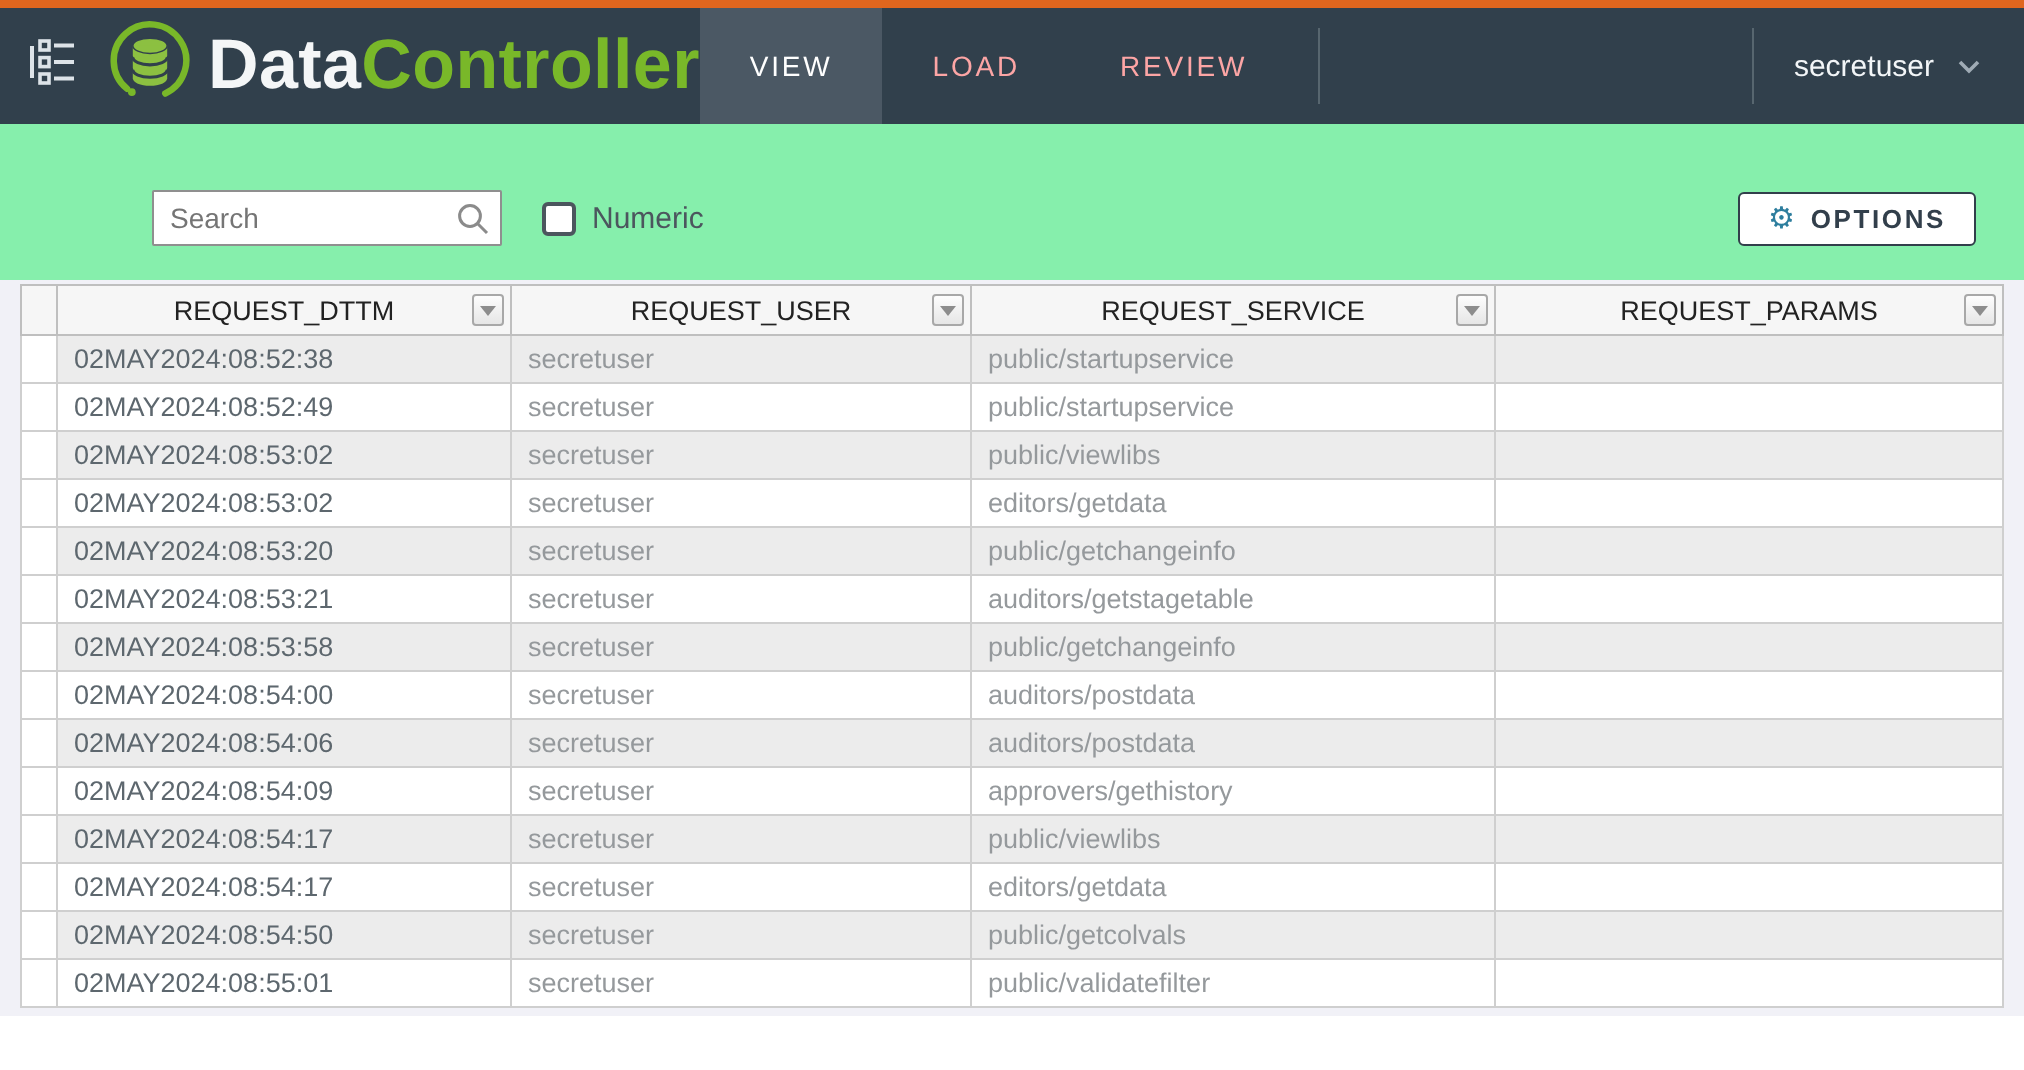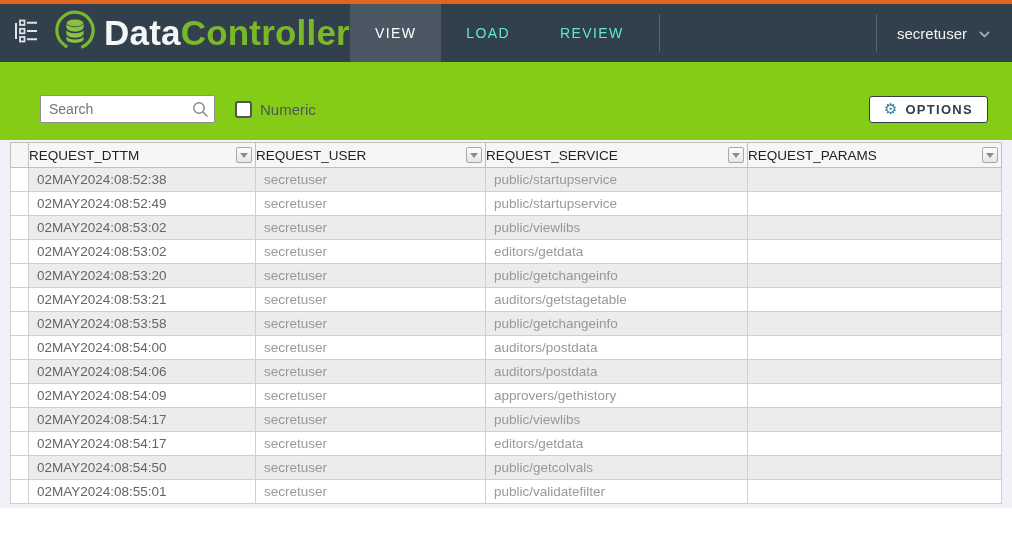--- a/index.html
+++ b/index.html
@@ -9,31 +9,31 @@
   
   .navbar { height:62px; background:#31404c; border-top:4px solid #e0661e;
     display:flex; align-items:stretch; }
   .nav-tree-btn { display:flex; align-items:center; margin-left:12px; cursor:pointer; }
   .brand { display:flex; align-items:center; margin-left:16px; cursor:pointer; }
   .brand svg { margin-right:8px; }
   .brand-text { font-size:35px; font-weight:bold; letter-spacing:.2px; color:#f4f6f7; }
   .brand-text .green { color:#79b829; }
   .tabs { display:flex; align-items:stretch; }
   .tab { display:flex; align-items:center; padding:0 25px; font-size:14px;
-    letter-spacing:1.4px; color:#5eead4; cursor:pointer; }
+    letter-spacing:1.4px; color:#fca5a5; cursor:pointer; }
   .tab.active { background:#4b5864; color:#fff; }
   .nav-divider { width:1px; background:#57666f; margin:10px 0 10px 10px; }
   .nav-spacer { flex:1; }
   .nav-divider2 { width:1px; background:#57666f; margin:10px 0; }
   .user-menu { display:flex; align-items:center; padding:0 22px 0 20px; cursor:pointer; }
   .user-name { color:#f2f5f7; font-size:15px; margin-right:12px; }
 
   
   .toolbar { height:78px; display:flex; align-items:center;
-    padding:26px 24px 10px 40px; background:#84cc16; }
+    padding:26px 24px 10px 76px; background:#86efac; }
   .search-wrap { position:relative; }
   .search-input { width:175px; height:28px; border:1px solid #8f8f8f; border-radius:1px;
     padding:0 28px 0 8px; font-size:14px; color:#555; outline:none;
     font-family:"Liberation Sans","DejaVu Sans",sans-serif; }
   .search-input::placeholder { color:#757575; }
   .search-icon { position:absolute; right:6px; top:6px; }
   .numeric-wrap { display:flex; align-items:center; margin-left:20px; cursor:pointer; }
   .numeric-check { appearance:none; -webkit-appearance:none; width:17px; height:17px;
     border:2px solid #4c565e; border-radius:3px; background:#fff; cursor:pointer; }
   .numeric-label { font-size:15px; color:#4c565e; margin-left:8px; }
@@ -47,21 +47,21 @@
   .gear-glyph { font-family:"DejaVu Sans",sans-serif; font-size:15px; line-height:1;
     color:#2e7e9e; }
   .options-label { font-size:13px; letter-spacing:1.3px; color:#323f4b; font-weight:bold; }
 
   
   .grid-wrap { background:#f1f1f7; padding:2px 10px 4px 10px; }
   table { width:100%; border-collapse:collapse; table-layout:fixed; background:#fff; }
   col.c-num { width:18px; } col.c-dttm { width:227px; } col.c-user { width:230px; }
   col.c-svc { width:262px; }
   th { height:25px; background:#f6f6f6; border:1px solid #bfbfbf; font-weight:normal;
-    font-size:13.5px; color:#222; text-align:left; position:relative; cursor:pointer;
+    font-size:13.5px; color:#222; text-align:center; position:relative; cursor:pointer;
     white-space:nowrap; overflow:hidden; }
   .filter-btn { position:absolute; right:3px; top:4px; width:16px; height:16px;
     background:linear-gradient(#fdfdfd,#e6e6e6); border:1px solid #a8a8a8;
     border-radius:2px; display:flex; align-items:center; justify-content:center;
     cursor:pointer; }
   .filter-tri { width:0; height:0; border-left:4px solid transparent;
     border-right:4px solid transparent; border-top:5px solid #8d8d8d; margin-top:1px; }
   td { height:24px; border:1px solid #cfcfcf; padding:0 6px 0 8px; font-size:13.5px;
     white-space:nowrap; overflow:hidden; cursor:default; }
   tbody tr:nth-child(odd) td { background:#ececec; }

